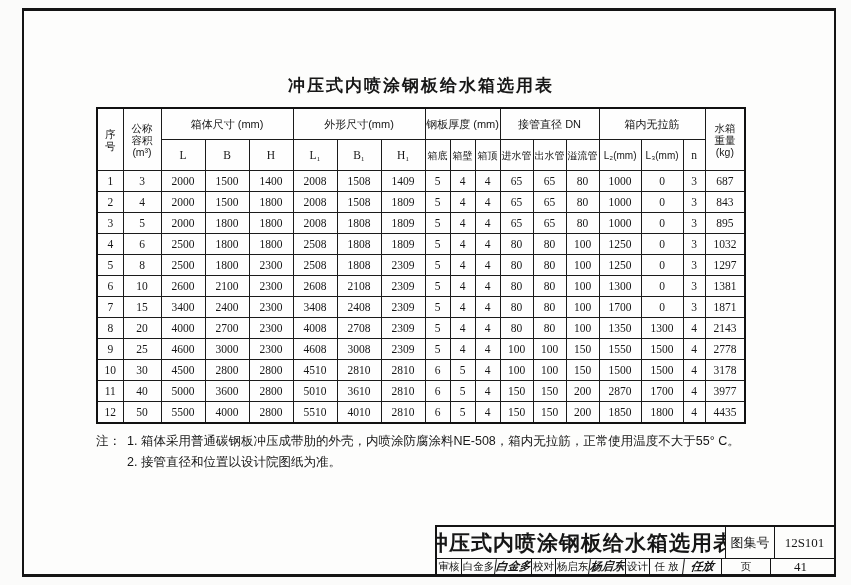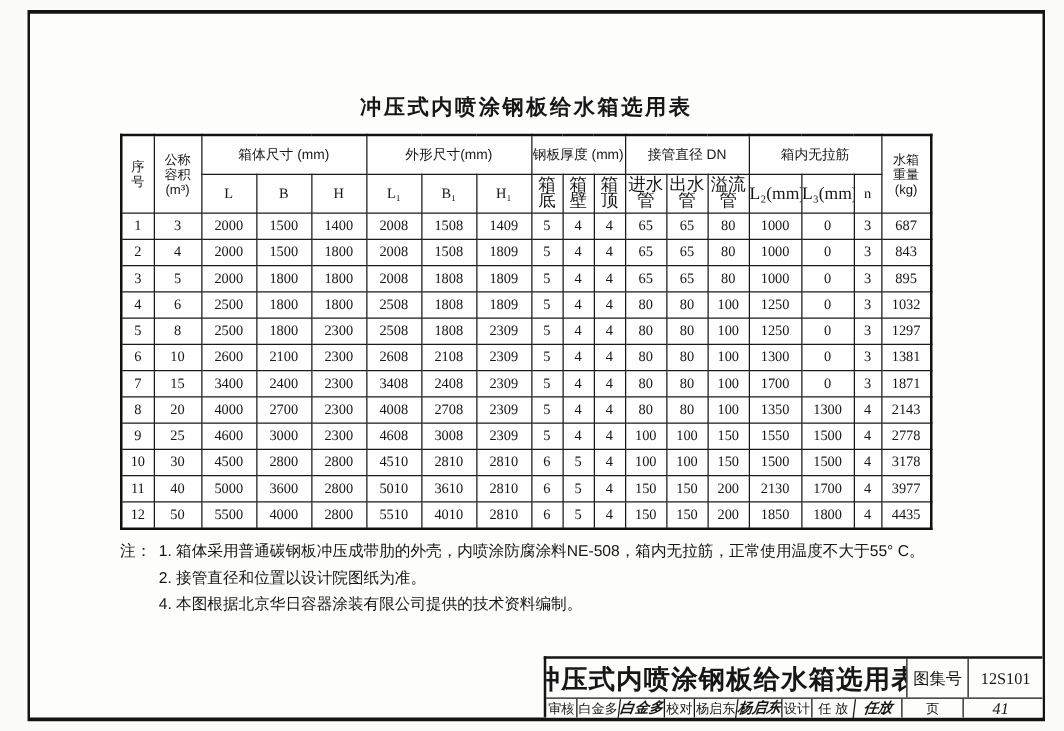--- a/index.html
+++ b/index.html
@@ -51,21 +51,21 @@
     font-weight: normal;
     overflow: hidden;
   }
   .sel-table { border: 2px solid #111; }
   .sel-table thead th {
     font-size: 11px;
     line-height: 13px;
     height: 30px;
   }
   .sel-table thead th.ml { white-space: pre-line; font-size: 10.5px; line-height: 12px; }
-  .sel-table thead tr.h2 th { font-size: 14px; font-family: Liberation Serif, serif; }
+  .sel-table thead tr.h2 th { font-size: 10px; }
   .sel-table thead tr.h2 th.lat { font-size: 11.5px; font-family: "Liberation Serif", serif; }
   .sel-table tbody td {
     height: 20px;
     font-size: 11.5px;
     font-family: "Liberation Serif", serif;
   }
   
   .notes {
     position: absolute;
     left: 96px; top: 431px;
@@ -122,21 +122,21 @@
     font-size: 11.5px;
     font-weight: bold;
     font-style: italic;
     transform: skewX(-8deg) rotate(-1deg);
   }
   .w24 { width: 24px; }
   .w34 { width: 34px; }
   .w36 { width: 36px; }
   .w38 { width: 38px; }
   .w49 { width: 49px; }
-  .w60 { width: 60px; font-style: italic; }
+  .w60 { width: 60px; }
   .tb-page-no { font-size: 13px; font-family: "Liberation Serif", serif; }
 </style>
 </head>
 <body>
 
 <div class="page">
   <div class="frame"></div>
 
   <div class="main-title">冲压式内喷涂钢板给水箱选用表</div>
 
@@ -404,21 +404,21 @@
           <td>2800</td>
           <td>5010</td>
           <td>3610</td>
           <td>2810</td>
           <td>6</td>
           <td>5</td>
           <td>4</td>
           <td>150</td>
           <td>150</td>
           <td>200</td>
-          <td>2130</td>
+          <td>2870</td>
           <td>1700</td>
           <td>4</td>
           <td>3977</td>
         </tr>
         <tr>
           <td>12</td>
           <td>50</td>
           <td>5500</td>
           <td>4000</td>
           <td>2800</td>
@@ -437,21 +437,20 @@
           <td>4435</td>
         </tr>
       </tbody>
   </table>
 
   <div class="notes">
     <span class="notes-label">注：</span>
     <div class="notes-items">
         <div>1. 箱体采用普通碳钢板冲压成带肋的外壳，内喷涂防腐涂料NE-508，箱内无拉筋，正常使用温度不大于55° C。</div>
         <div>2. 接管直径和位置以设计院图纸为准。</div>
-        <div>4. 本图根据北京华日容器涂装有限公司提供的技术资料编制。</div>
       </div>
   </div>
 
   <div class="titleblock">
     <div class="tb-row-top">
       <div class="tb-cell tb-title">冲压式内喷涂钢板给水箱选用表</div>
       <div class="tb-cell tb-atlas-label">图集号</div>
       <div class="tb-cell tb-atlas-no">12S101</div>
     </div>
     <div class="tb-row-bottom">

